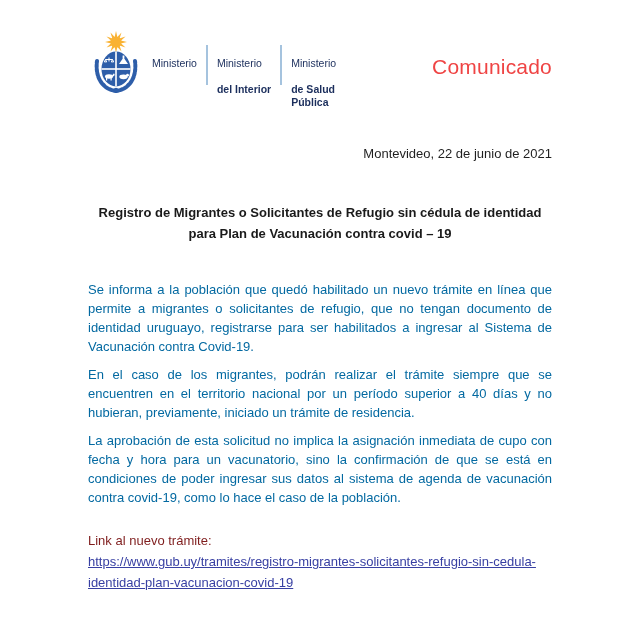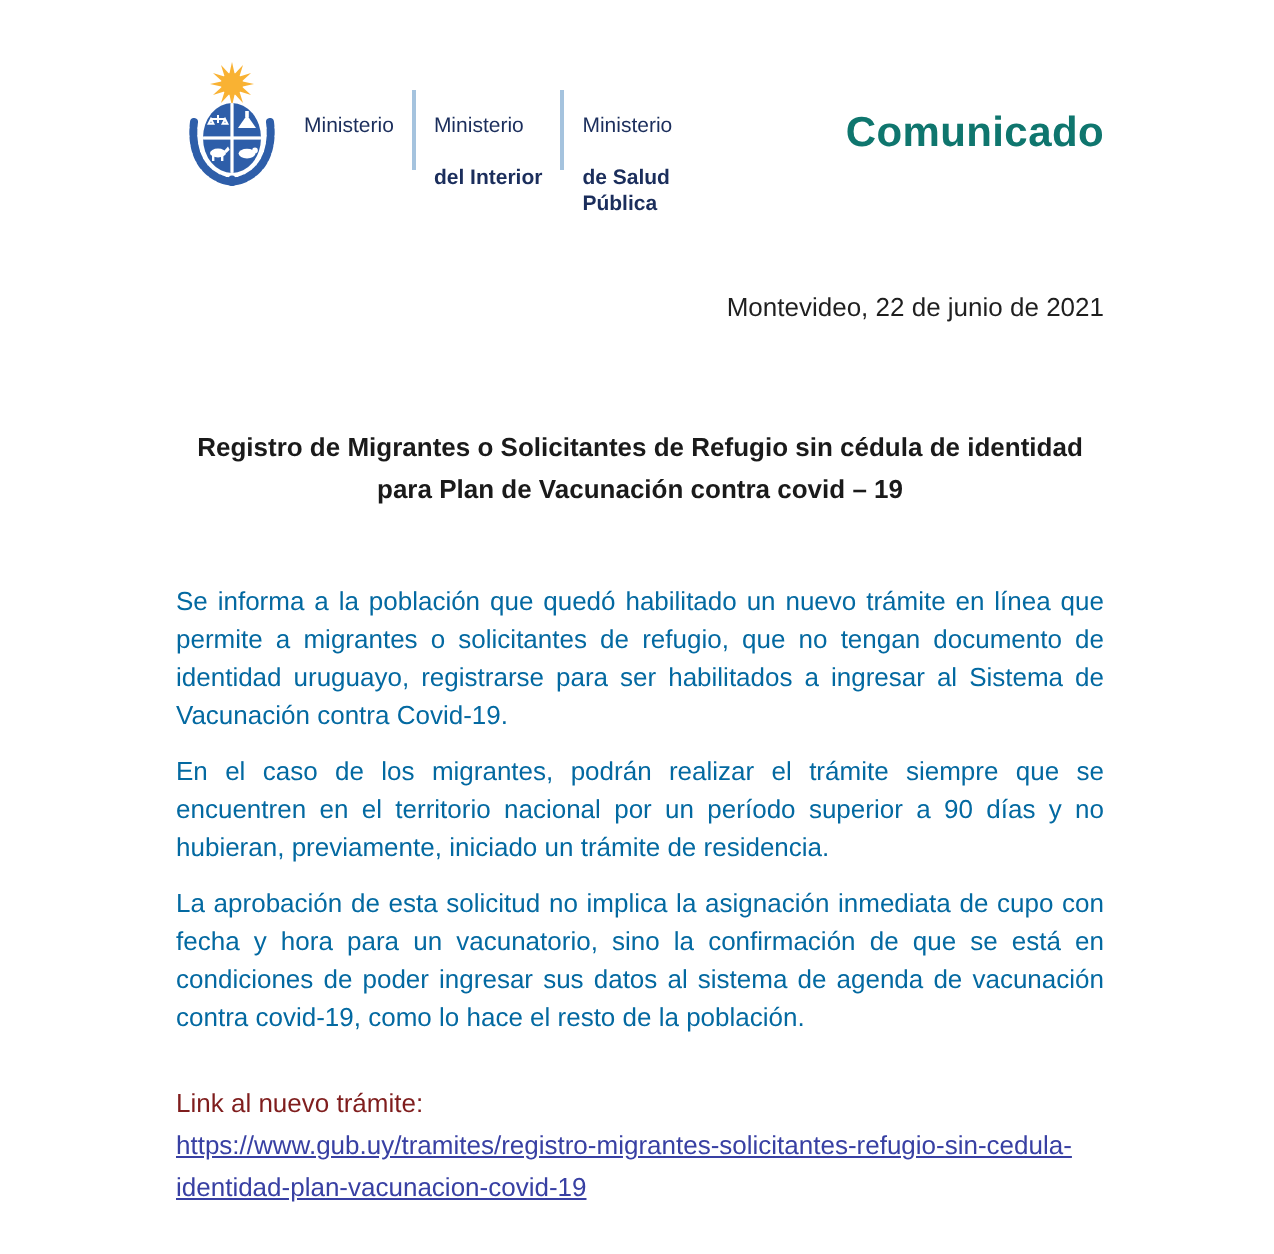--- a/index.html
+++ b/index.html
@@ -43,34 +43,34 @@
   .vsep {
     width: 2px;
     height: 40px;
     background: #a5c3de;
     margin: 1px 9px 0 9px;
     flex: 0 0 auto;
   }
   .comunicado {
     margin-top: 24px;
     font-size: 21px;
-    font-weight: 700;
-    color: #0f766e;
+    font-weight: 400;
+    color: #ef4444;
     letter-spacing: 0.2px;
   }
   
   .dateline {
     margin-top: 24px;
     text-align: right;
     font-size: 13px;
     line-height: 15px;
     color: #1f1f1f;
   }
   .doc-title {
-    margin-top: 52px;
+    margin-top: 41px;
     text-align: center;
     font-size: 13px;
     font-weight: 700;
     line-height: 21px;
     color: #1a1a1a;
   }
   .para {
     margin-top: 0;
     margin-bottom: 9px;
     font-size: 13px;
@@ -175,20 +175,20 @@
         </div>
       </div>
       <div class="comunicado">Comunicado</div>
     </div>
 
     <div class="dateline">Montevideo, 22 de junio de 2021</div>
 
     <div class="doc-title">Registro de Migrantes o Solicitantes de Refugio sin cédula de identidad para Plan de Vacunación contra covid – 19</div>
 
     <p class="para first">Se informa a la población que quedó habilitado un nuevo trámite en línea que permite a migrantes o solicitantes de refugio, que no tengan documento de identidad uruguayo, registrarse para ser habilitados a ingresar al Sistema de Vacunación contra Covid-19.</p>
-    <p class="para">En el caso de los migrantes, podrán realizar el trámite siempre que se encuentren en el territorio nacional por un período superior a 90 días y no hubieran, previamente, iniciado un trámite de residencia.</p>
-    <p class="para">La aprobación de esta solicitud no implica la asignación inmediata de cupo con fecha y hora para un vacunatorio, sino la confirmación de que se está en condiciones de poder ingresar sus datos al sistema de agenda de vacunación contra covid-19, como lo hace el resto de la población.</p>
+    <p class="para">En el caso de los migrantes, podrán realizar el trámite siempre que se encuentren en el territorio nacional por un período superior a 40 días y no hubieran, previamente, iniciado un trámite de residencia.</p>
+    <p class="para">La aprobación de esta solicitud no implica la asignación inmediata de cupo con fecha y hora para un vacunatorio, sino la confirmación de que se está en condiciones de poder ingresar sus datos al sistema de agenda de vacunación contra covid-19, como lo hace el caso de la población.</p>
 
     <div class="link-label">Link al nuevo trámite:</div>
     <a class="tramite-link">https://www.gub.uy/tramites/registro-migrantes-solicitantes-refugio-sin-cedula-identidad-plan-vacunacion-covid-19</a>
 
   </div>
 </div>
 
 </body></html>

